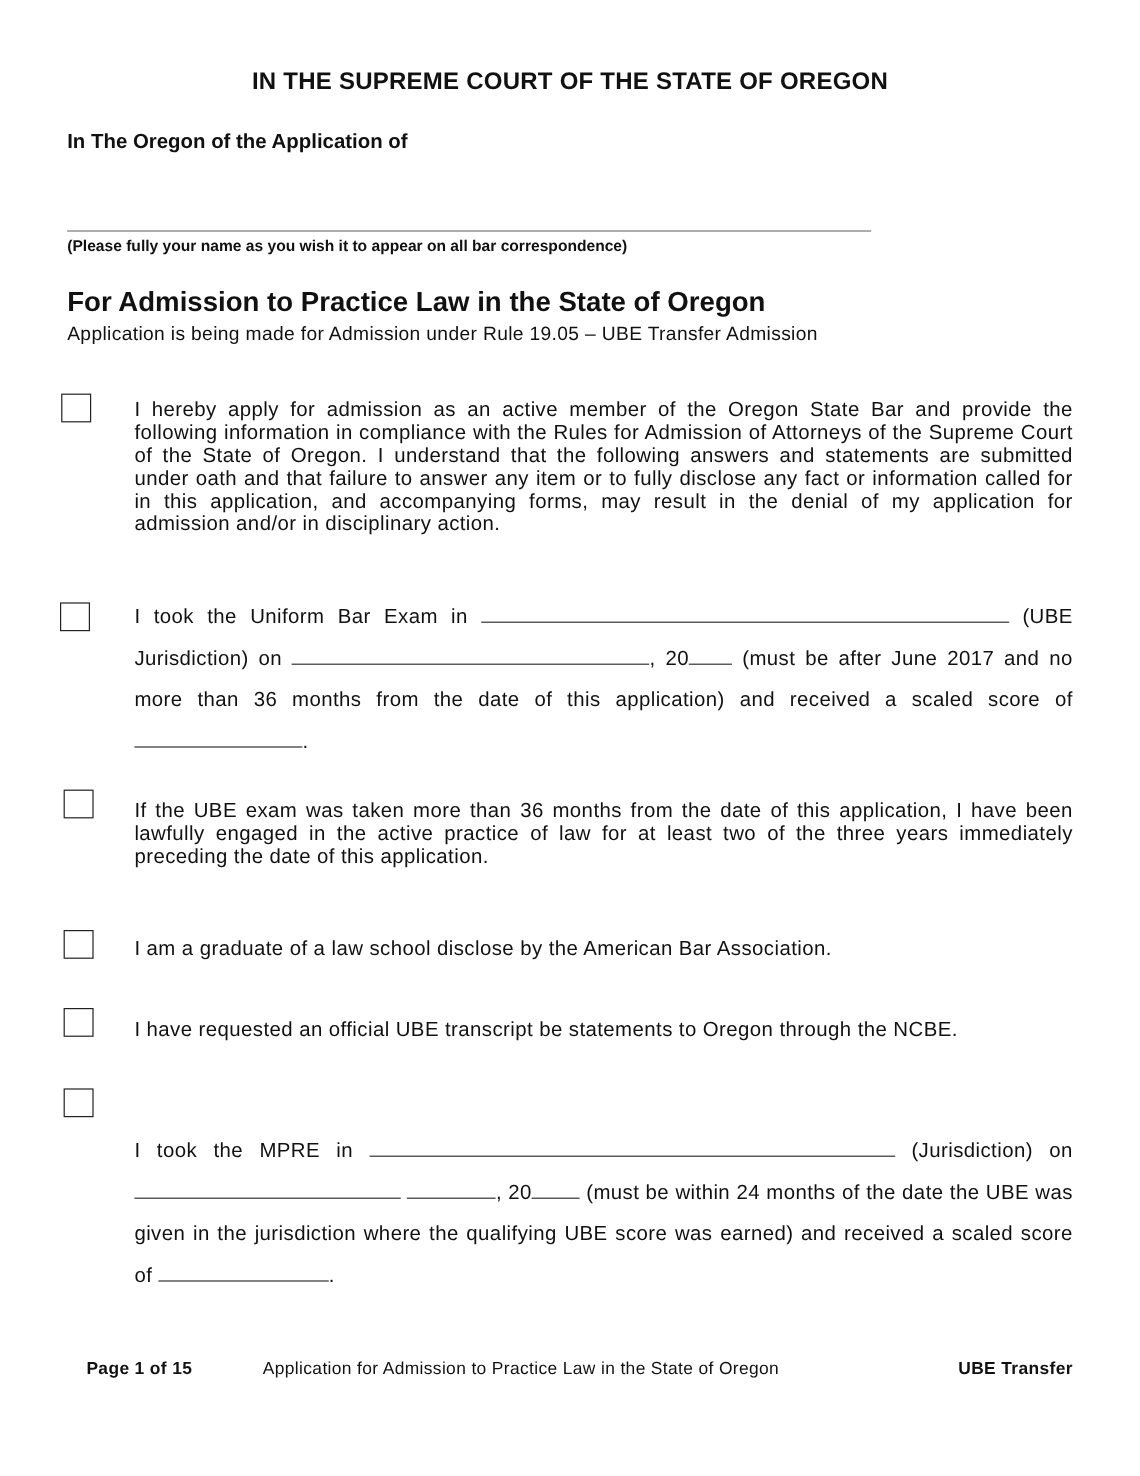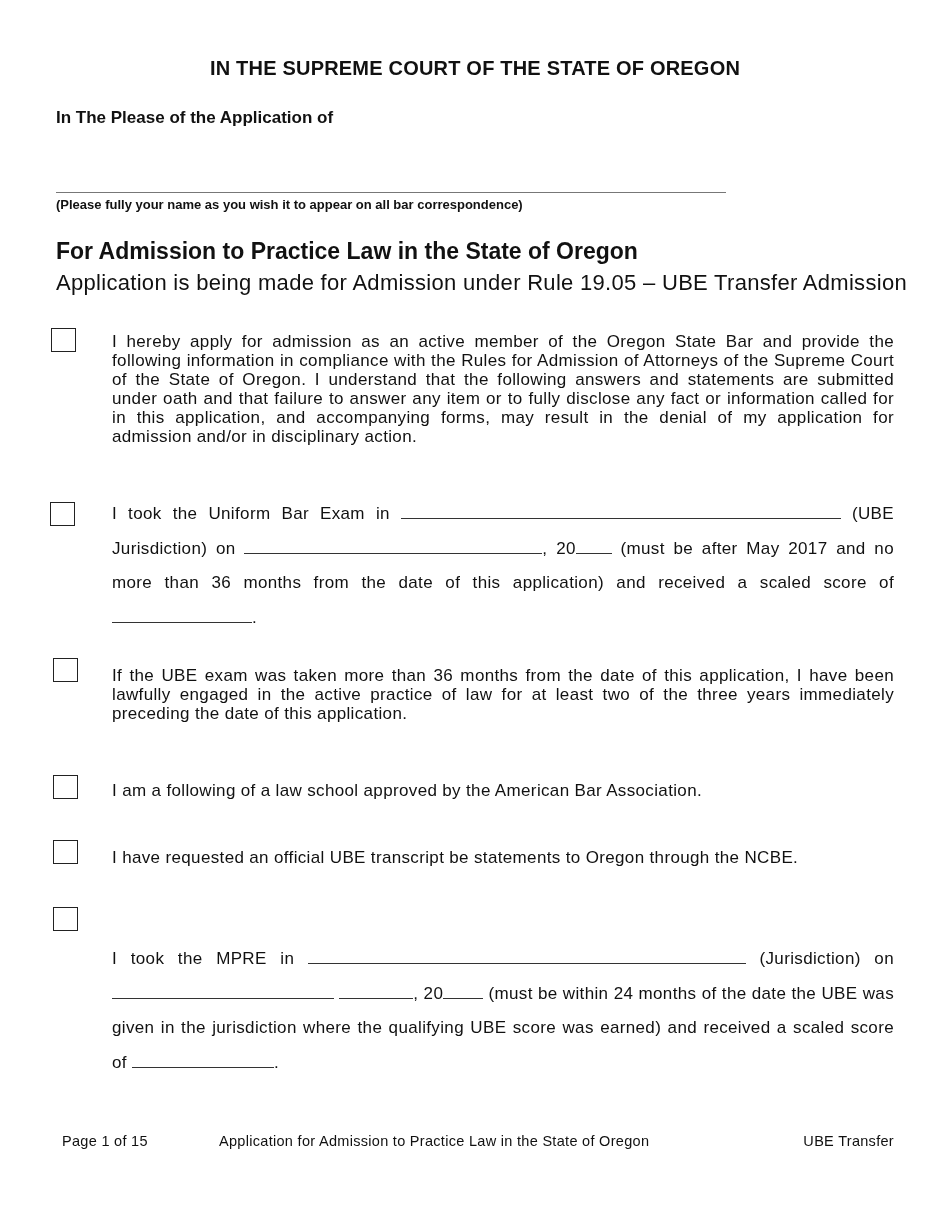--- a/index.html
+++ b/index.html
@@ -17,72 +17,72 @@
       left: 56px; top: 192px; width: 670px; height: 0;
       border-top: 1.5px solid #777; background: transparent; border-left: 0; border-right: 0; border-bottom: 0;
       padding: 0; margin: 0;
     }
     .name-input {
       left: 56px; top: 166px; width: 670px; height: 24px; border: none; outline: none;
       background: transparent; font-family: "Liberation Sans", sans-serif; font-size: 15px;
     }
     .hint { left: 56px; top: 197px; font-size: 13px; font-weight: bold; }
     .admission { left: 56px; top: 238px; font-size: 23px; font-weight: bold; }
-    .rule { left: 56px; top: 270px; font-size: 22px; letter-spacing: 0.3px; }
+    .rule { left: 56px; top: 270px; font-size: 16px; letter-spacing: 0.3px; }
     .cb {
       width: 25px; height: 24px; border: 1.5px solid #222; box-sizing: border-box;
       background: #fff; cursor: pointer;
     }
     .para {
       left: 112px; width: 782px; font-size: 17px; line-height: 19px;
       text-align: justify; letter-spacing: 0.35px;
     }
     .para.wide { line-height: 34.5px; }
     .blank { display: inline-block; border-bottom: 1px solid #333; height: 16px; vertical-align: baseline; }
     .footer { top: 1133px; font-size: 14.5px; letter-spacing: 0.3px; }
   </style>
 </head>
 <body>
 
 <div class="abs title">IN THE SUPREME COURT OF THE STATE OF OREGON</div>
-<div class="abs matter">In The Please of the Application of</div>
+<div class="abs matter">In The Oregon of the Application of</div>
 <input class="abs name-input" type="text" placeholder="" style="">
 <div class="abs name-line"></div>
 <div class="abs hint">(Please fully your name as you wish it to appear on all bar correspondence)</div>
 <div class="abs admission">For Admission to Practice Law in the State of Oregon</div>
 <div class="abs rule">Application is being made for Admission under Rule 19.05 – UBE Transfer Admission</div>
 
 <div class="abs cb" style="left:51px; top:328px;"></div>
 <div class="abs para" style="top:332px;">I hereby apply for admission as an active member of the Oregon State Bar and provide the following information in compliance with the Rules for Admission of Attorneys of the Supreme Court of the State of Oregon.  I understand that the following answers and statements are submitted under oath and that failure to answer any item or to fully disclose any fact or information called for in this application, and accompanying forms, may result in the denial of my application for admission and/or in disciplinary action.</div>
 
 <div class="abs cb" style="left:50px; top:502px;"></div>
 <div class="abs para wide" style="top:497px;">
   <span>I took the Uniform Bar Exam in</span>
   <span class="blank" style="width:440px;"></span>
   <span>(UBE Jurisdiction) on</span>
   <span class="blank" style="width:298px;"></span><span>, 20</span><span class="blank" style="width:36px;"></span>
-  <span>(must be after May 2017 and no more than 36 months from the date of this application) and received a scaled score of</span>
+  <span>(must be after June 2017 and no more than 36 months from the date of this application) and received a scaled score of</span>
   <span class="blank" style="width:140px;"></span><span>.</span>
 </div>
 
 <div class="abs cb" style="left:53px; top:658px;"></div>
 <div class="abs para" style="top:666px;">If the UBE exam was taken more than 36 months from the date of this application, I have been lawfully engaged in the active practice of law for at least two of the three years immediately preceding the date of this application.</div>
 
 <div class="abs cb" style="left:53px; top:775px;"></div>
-<div class="abs para" style="top:781px;">I am a following of a law school approved by the American Bar Association.</div>
+<div class="abs para" style="top:781px;">I am a graduate of a law school disclose by the American Bar Association.</div>
 
 <div class="abs cb" style="left:53px; top:840px;"></div>
 <div class="abs para" style="top:848px;">I have requested an official UBE transcript be statements to Oregon through the NCBE.</div>
 
 <div class="abs cb" style="left:53px; top:907px;"></div>
 <div class="abs para wide" style="top:942px;">
   <span>I took the MPRE in</span>
   <span class="blank" style="width:438px;"></span>
   <span>(Jurisdiction) on</span>
   <span class="blank" style="width:222px;"></span>
   <span class="blank" style="width:74px;"></span><span>, 20</span><span class="blank" style="width:40px;"></span>
   <span>(must be within 24 months of the date the UBE was given in the jurisdiction where the qualifying UBE score was earned) and received a scaled score of</span>
   <span class="blank" style="width:142px;"></span><span>.</span>
 </div>
 
-<div class="abs footer" style="left:62px;">Page 1 of 15</div>
+<div class="abs footer" style="left:72px;font-weight:bold;">Page 1 of 15</div>
 <div class="abs footer" style="left:219px;">Application for Admission to Practice Law in the State of Oregon</div>
-<div class="abs footer" style="right:56px;">UBE Transfer</div>
+<div class="abs footer" style="right:56px;font-weight:bold;">UBE Transfer</div>
 
 </body></html>

